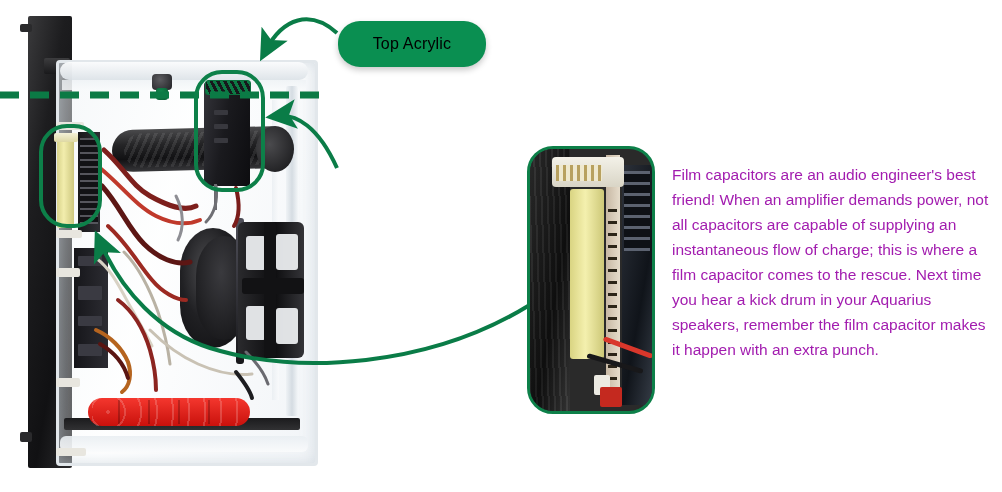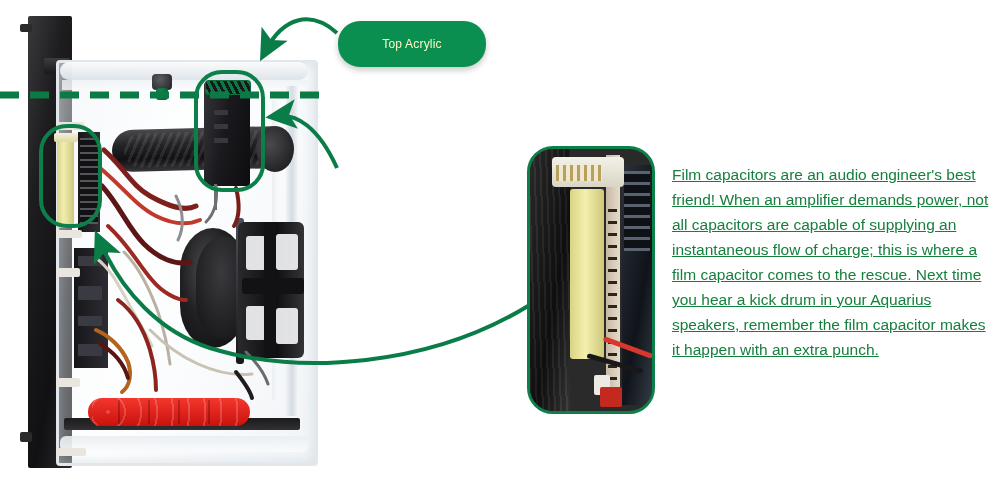--- a/index.html
+++ b/index.html
@@ -108,22 +108,22 @@
   .pcb-left{left:74px;top:248px;width:34px;height:120px;
     background:linear-gradient(90deg,#16161a,#2c2c32);}
   .pcb-left-parts{background:#3a3a42;border-radius:1px;}
 
   
   svg.anno{position:absolute;left:0;top:0;width:1002px;height:492px;pointer-events:none;}
 
   
   .pill{
     position:absolute;display:flex;align-items:center;justify-content:center;
-    background:#0a8f51;color:#fef9c3;border-radius:22px;
-    font-size:12px;letter-spacing:.2px;
+    background:#0a8f51;color:#000000;border-radius:22px;
+    font-size:16px;letter-spacing:.2px;
     box-shadow:0 3px 6px rgba(0,0,0,.22);
   }
   #pill-top{left:338px;top:21px;width:148px;height:46px;}
   #pill-ant{left:338px;top:164px;width:148px;height:46px;}
 
   
   .heading{
     position:absolute;left:518px;top:80px;
     font-size:23px;font-weight:bold;color:#111111;letter-spacing:.1px;white-space:pre;
   }
@@ -152,21 +152,21 @@
     background:repeating-linear-gradient(180deg,#5b6270 0 3px,#0e1116 3px 11px);}
   .i-wire-red{left:72px;top:196px;width:52px;height:5px;background:#d9372b;
     transform:rotate(20deg);border-radius:3px;}
   .i-wire-blk{left:56px;top:212px;width:58px;height:5px;background:#18181a;
     transform:rotate(16deg);border-radius:3px;}
   .i-white-blk{left:64px;top:226px;width:16px;height:20px;background:#eceae2;border-radius:2px;}
   .i-redbot{left:70px;top:238px;width:22px;height:20px;background:#c4291f;border-radius:2px;}
 
   .body-text{
     position:absolute;left:672px;top:162px;width:318px;
-    font-size:15.5px;line-height:25px;color:#15803d;text-decoration:underline;
+    font-size:15.5px;line-height:25px;color:#a21caf;
   }
 </style>
 </head>
 <body>
 
 <div id="stage">
 
   <div class="product-photo">
 
     <div class="ph chassis-back"></div>

